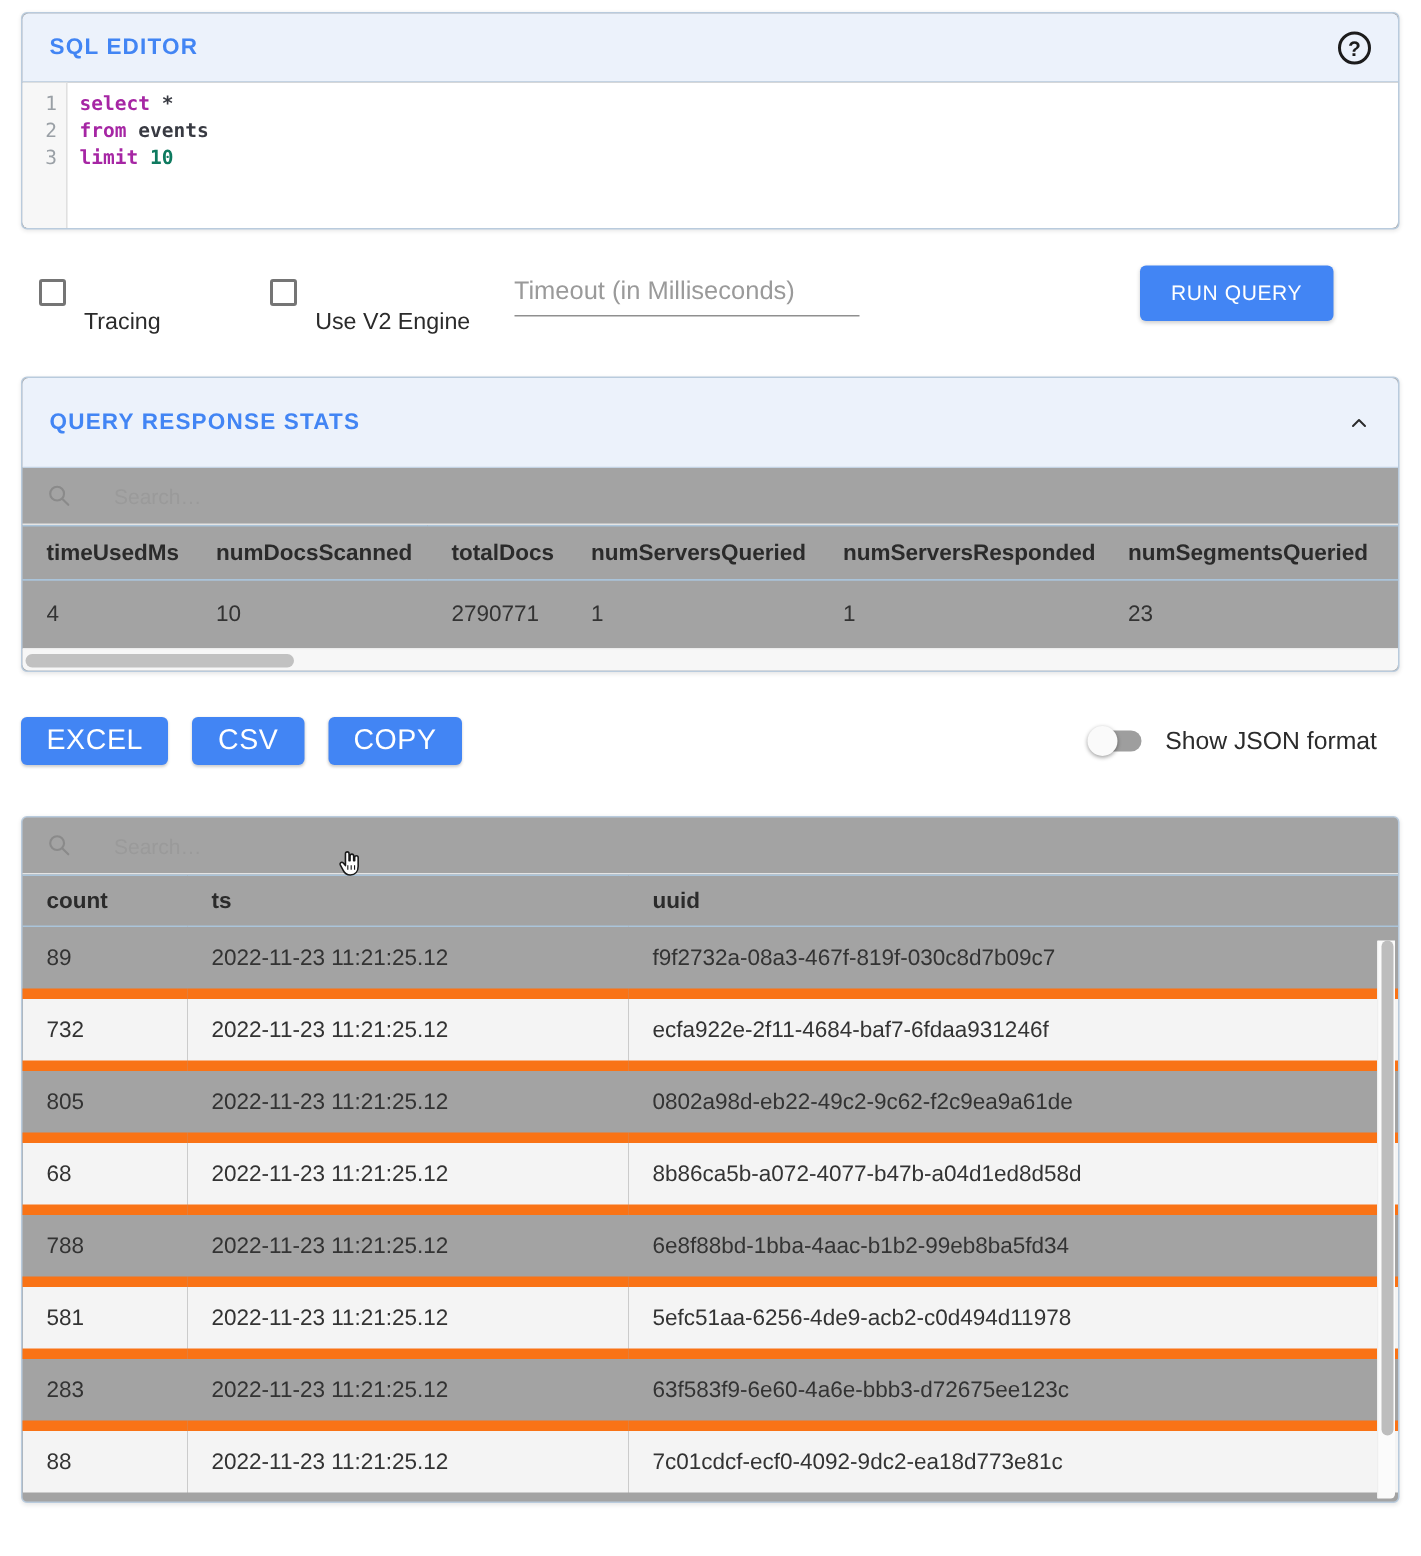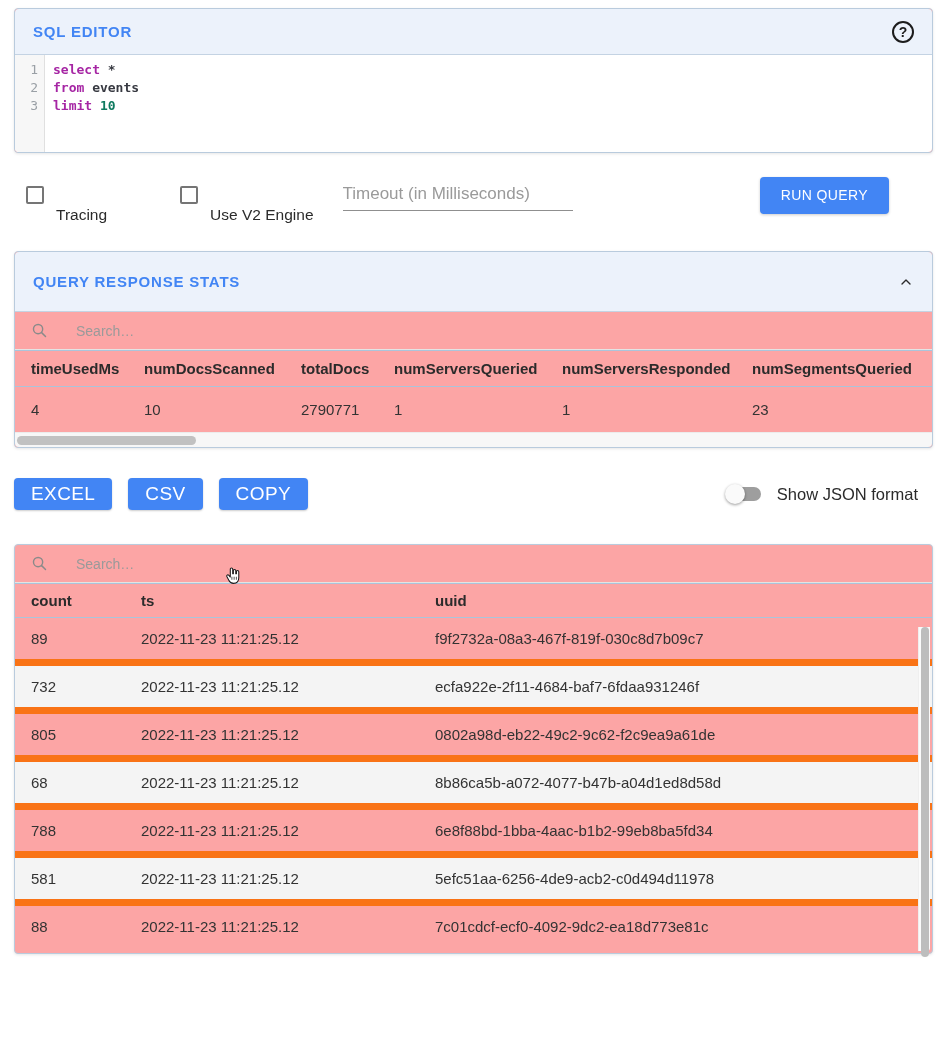--- a/index.html
+++ b/index.html
@@ -6,21 +6,21 @@
   html,body { background:#fff; }
   body {
     width:947px; height:1037px;
     font-family:"Liberation Sans","DejaVu Sans",sans-serif;
     color:#333; position:relative; overflow:hidden;
   }
   .page { position:relative; width:947px; height:1037px; }
 
   
   .card {
-    margin:0 14px; background:#fca5a5;
+    margin:0 14px; background:#a3a3a3;
     border:1px solid #b9cbdd; border-radius:4px;
     box-shadow:0 1px 3px rgba(0,0,0,0.10);
   }
   .card-header {
     background:#ecf2fb; border-bottom:1px solid #c4d3e3;
     border-radius:4px 4px 0 0;
     height:60px; display:flex; align-items:center;
     padding:0 18px; justify-content:space-between;
   }
   .card-title {
@@ -303,20 +303,25 @@
             <td>788</td>
             <td>2022-11-23 11:21:25.12</td>
             <td>6e8f88bd-1bba-4aac-b1b2-99eb8ba5fd34</td>
           </tr>
           <tr>
             <td>581</td>
             <td>2022-11-23 11:21:25.12</td>
             <td>5efc51aa-6256-4de9-acb2-c0d494d11978</td>
           </tr>
           <tr>
+            <td>283</td>
+            <td>2022-11-23 11:21:25.12</td>
+            <td>63f583f9-6e60-4a6e-bbb3-d72675ee123c</td>
+          </tr>
+          <tr>
             <td>88</td>
             <td>2022-11-23 11:21:25.12</td>
             <td>7c01cdcf-ecf0-4092-9dc2-ea18d773e81c</td>
           </tr>
         </tbody>
     </table>
     <div class="vscrollbar">
       <div class="vscroll-thumb"></div>
     </div>
   </div>

